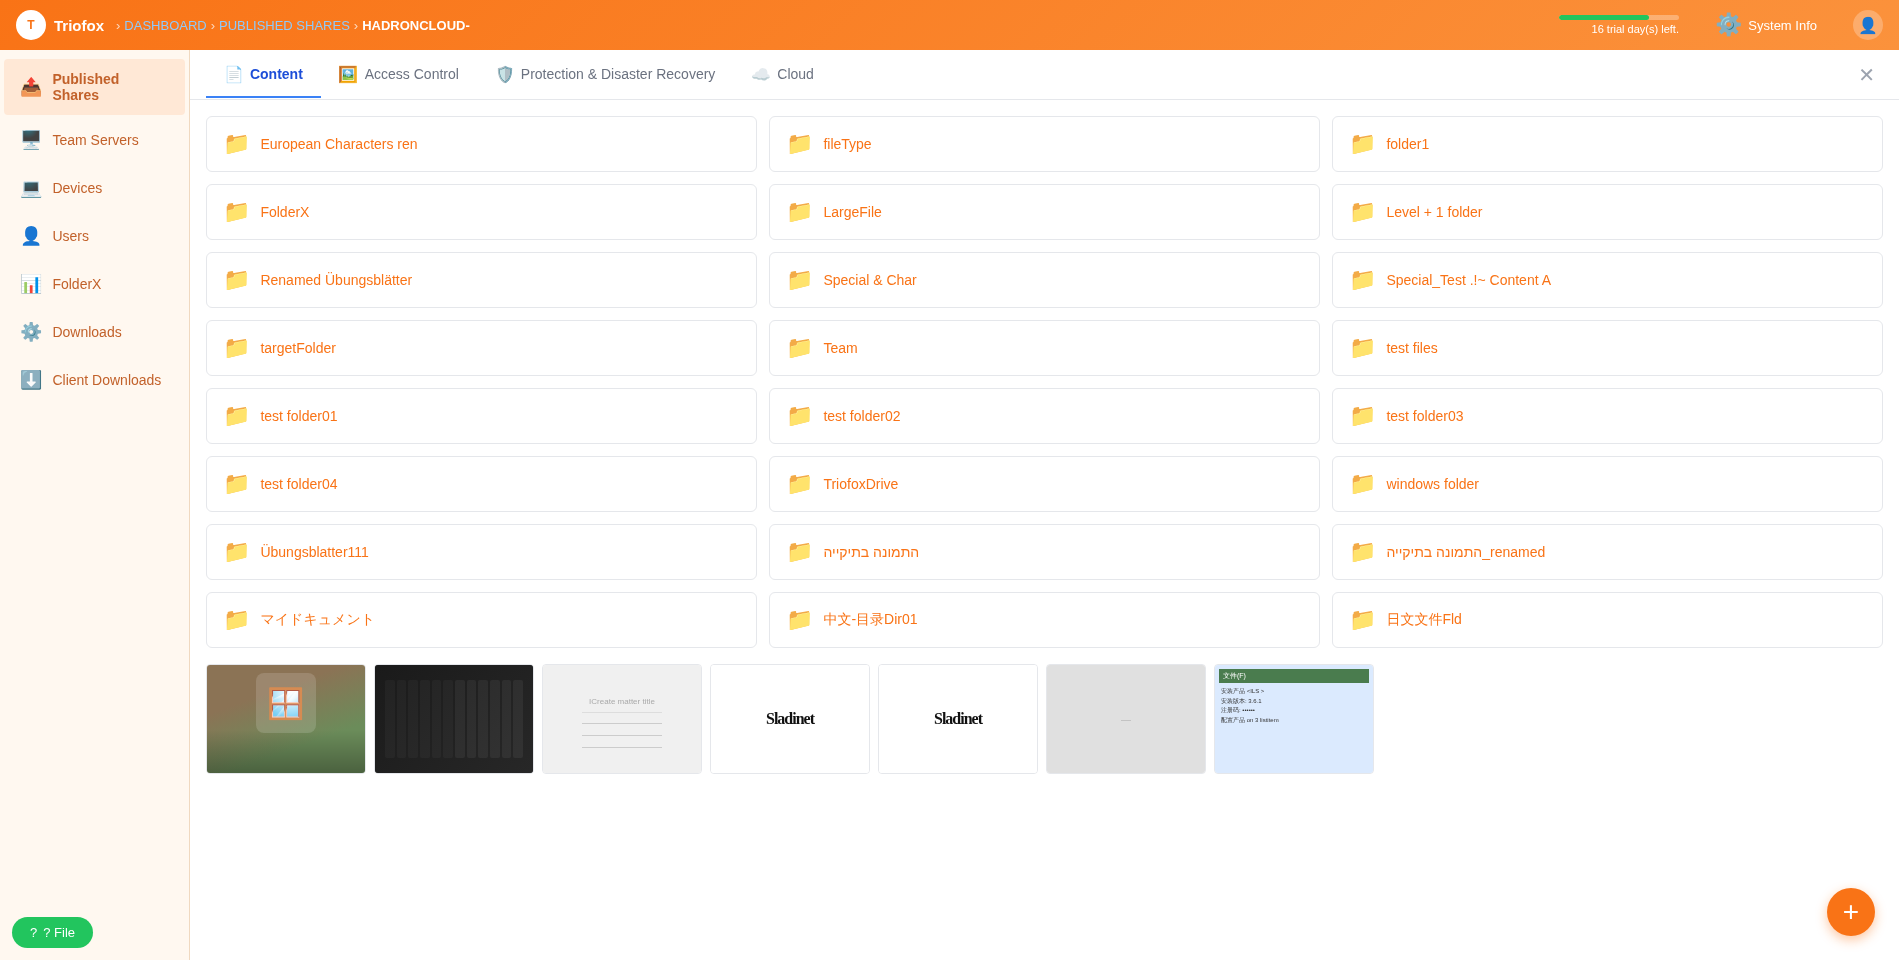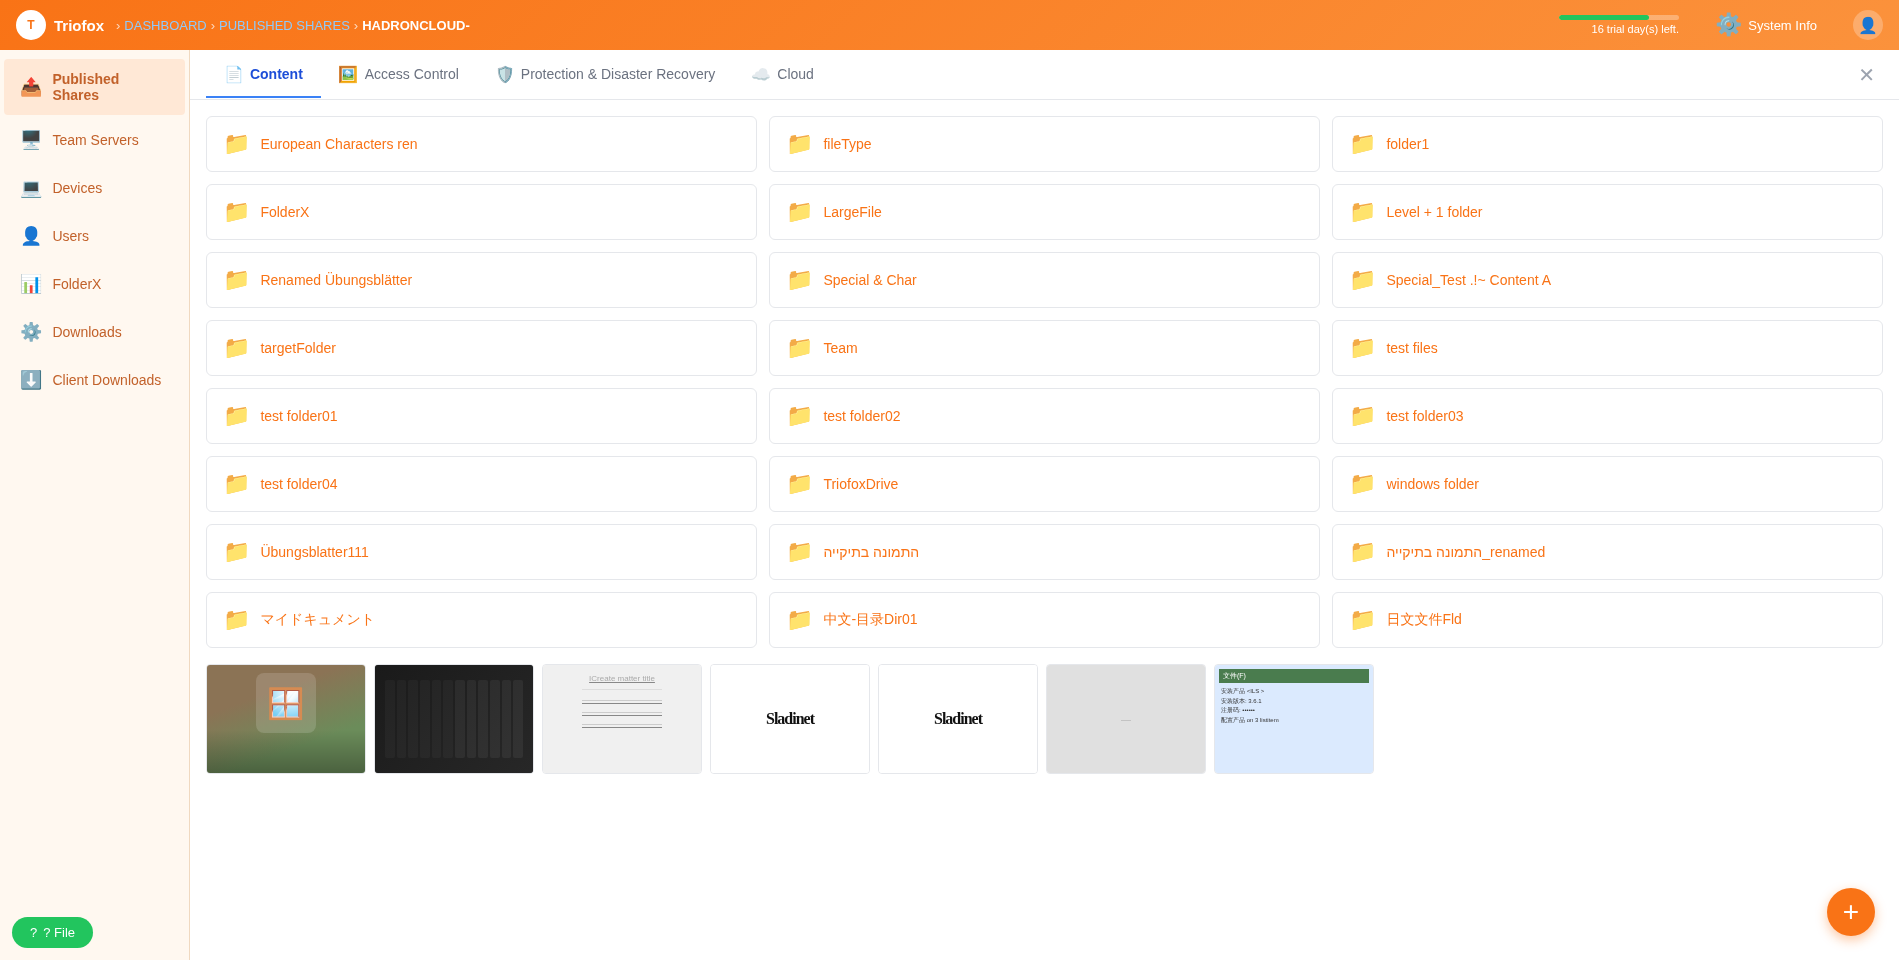--- a/index.html
+++ b/index.html
@@ -257,26 +257,25 @@
     .thumbnail-img-2 {
       width: 100%; height: 100%;
       background: #1a1a1a;
     }
     .thumbnail-img-3 {
       width: 100%; height: 100%;
       background: #f0f0f0;
       display: flex;
       flex-direction: column;
       align-items: center;
-      justify-content: flex-start;
+      justify-content: flex-end;
       font-size: 9px;
       color: #888;
       text-align: center;
-      padding: 8px;
-      text-decoration: underline;
+      padding: 20px;
     }
     .thumbnail-img-4 {
       width: 100%; height: 100%;
       background: white;
       display: flex;
       align-items: center;
       justify-content: center;
       font-size: 20px;
       font-weight: bold;
       color: #333;

